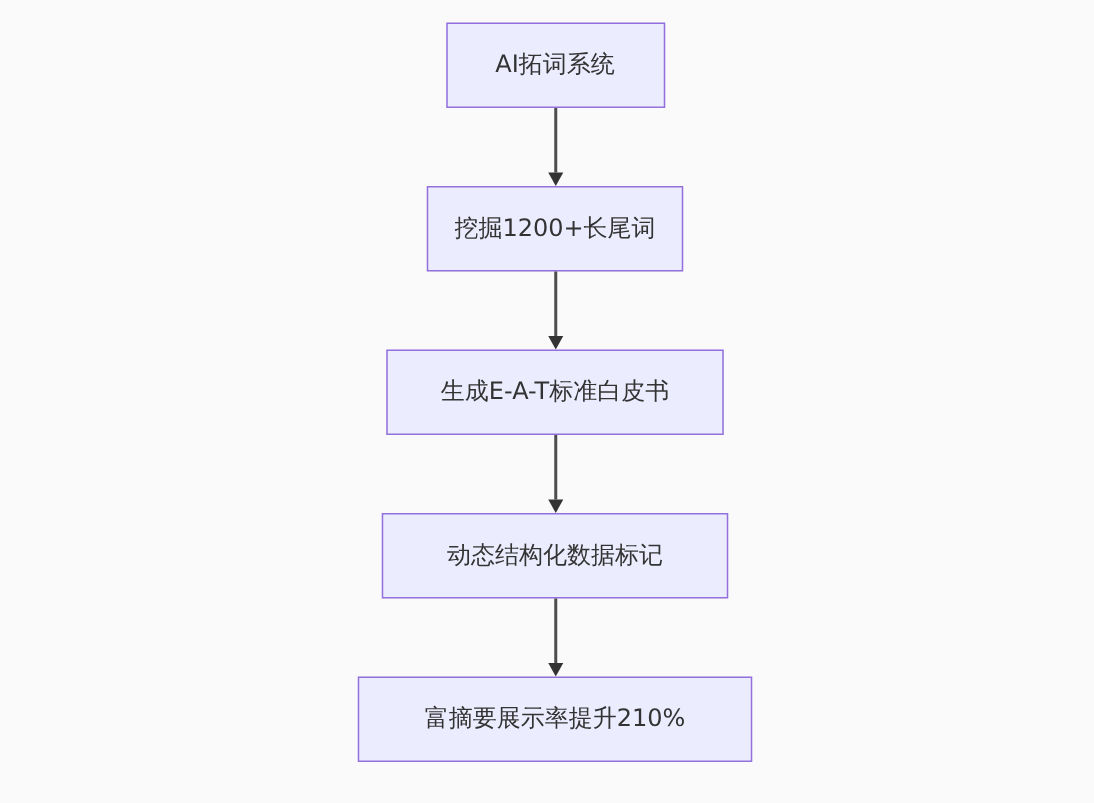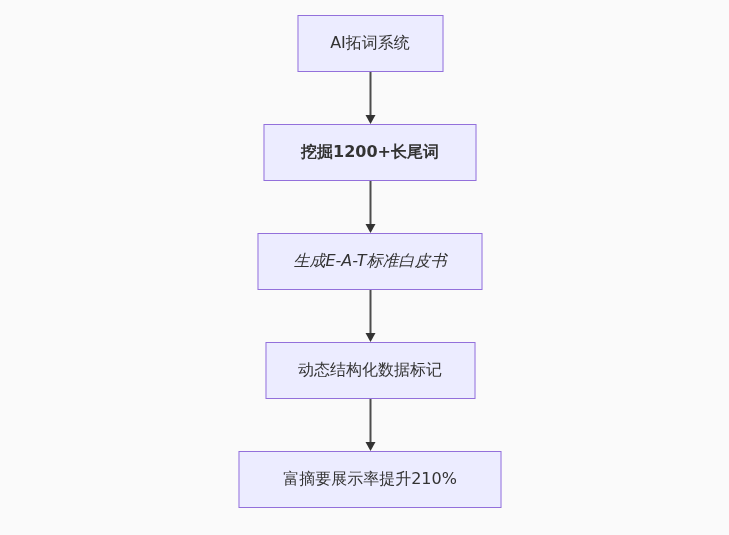--- a/index.html
+++ b/index.html
@@ -30,23 +30,23 @@
     border: 1px solid #9370db;
     display: flex;
     align-items: center;
     justify-content: center;
     font-size: 16px;
     color: #333333;
     text-align: center;
     white-space: nowrap;
   }
   .node.n1 { width: 146px; }
-  .node.n2 { width: 213px; font-weight: bold; }
-  .node.n3 { width: 225px; font-style: italic; }
-  .node.n4 { width: 210px; }
+  .node.n2 { width: 171px; }
+  .node.n3 { width: 225px; }
+  .node.n4 { width: 231px; }
   .node.n5 { width: 263px; }
   .arrow {
     height: 52px;
     display: flex;
     flex-direction: column;
     align-items: center;
   }
   .arrow .shaft {
     flex: 1 1 auto;
     width: 2px;

